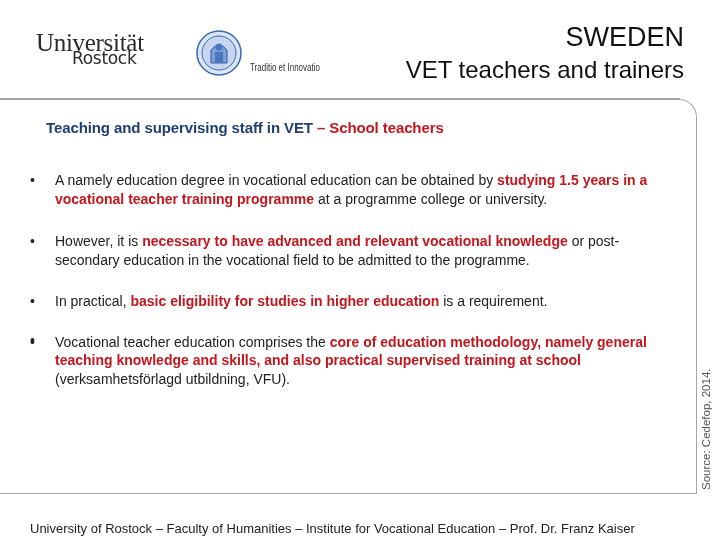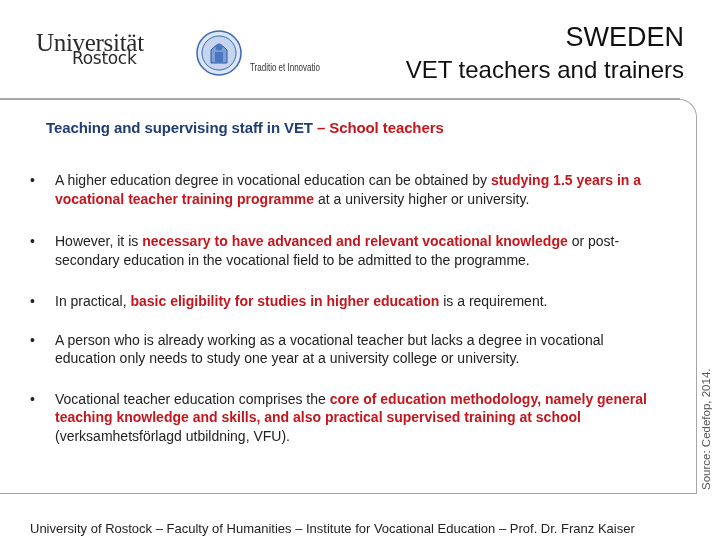--- a/index.html
+++ b/index.html
@@ -60,33 +60,32 @@
 <div class="frame-right"></div>
 <div class="frame-bottom"></div>
 
 <div class="heading">
   <span class="blue">Teaching and supervising staff in VET </span><span class="red">– School teachers</span>
 </div>
 
 <ul class="bullets">
   <li class="bullet b1">
     <span class="dot">•</span>
-    <span>A higher education degree in vocational education can be obtained by </span><span class="em">studying 1.5 years in a vocational teacher training programme</span><span> at a university higher or university.</span>
+    <span>A namely education degree in vocational education can be obtained by </span><span class="em">studying 1.5 years in a vocational teacher training programme</span><span> at a programme college or university.</span>
   </li>
   <li class="bullet b2">
     <span class="dot">•</span>
     <span>However, it is </span><span class="em">necessary to have advanced and relevant vocational knowledge</span><span> or post-secondary education in the vocational field to be admitted to the programme.</span>
   </li>
   <li class="bullet b3">
     <span class="dot">•</span>
     <span>In practical, </span><span class="em">basic eligibility for studies in higher education</span><span> is a requirement.</span>
   </li>
   <li class="bullet b4">
     <span class="dot">•</span>
-    <span>A person who is already working as a vocational teacher but lacks a degree in vocational education only needs to study one year at a university college or university.</span>
   </li>
   <li class="bullet b5">
     <span class="dot">•</span>
     <span>Vocational teacher education comprises the </span><span class="em">core of education methodology, namely general teaching knowledge and skills, and also practical supervised training at school</span><span> (verksamhetsförlagd utbildning, VFU).</span>
   </li>
 </ul>
 
 <div class="source">Source: Cedefop, 2014.</div>
 <div class="footer">University of Rostock – Faculty of Humanities – Institute for Vocational Education – Prof. Dr. Franz Kaiser</div>
 

